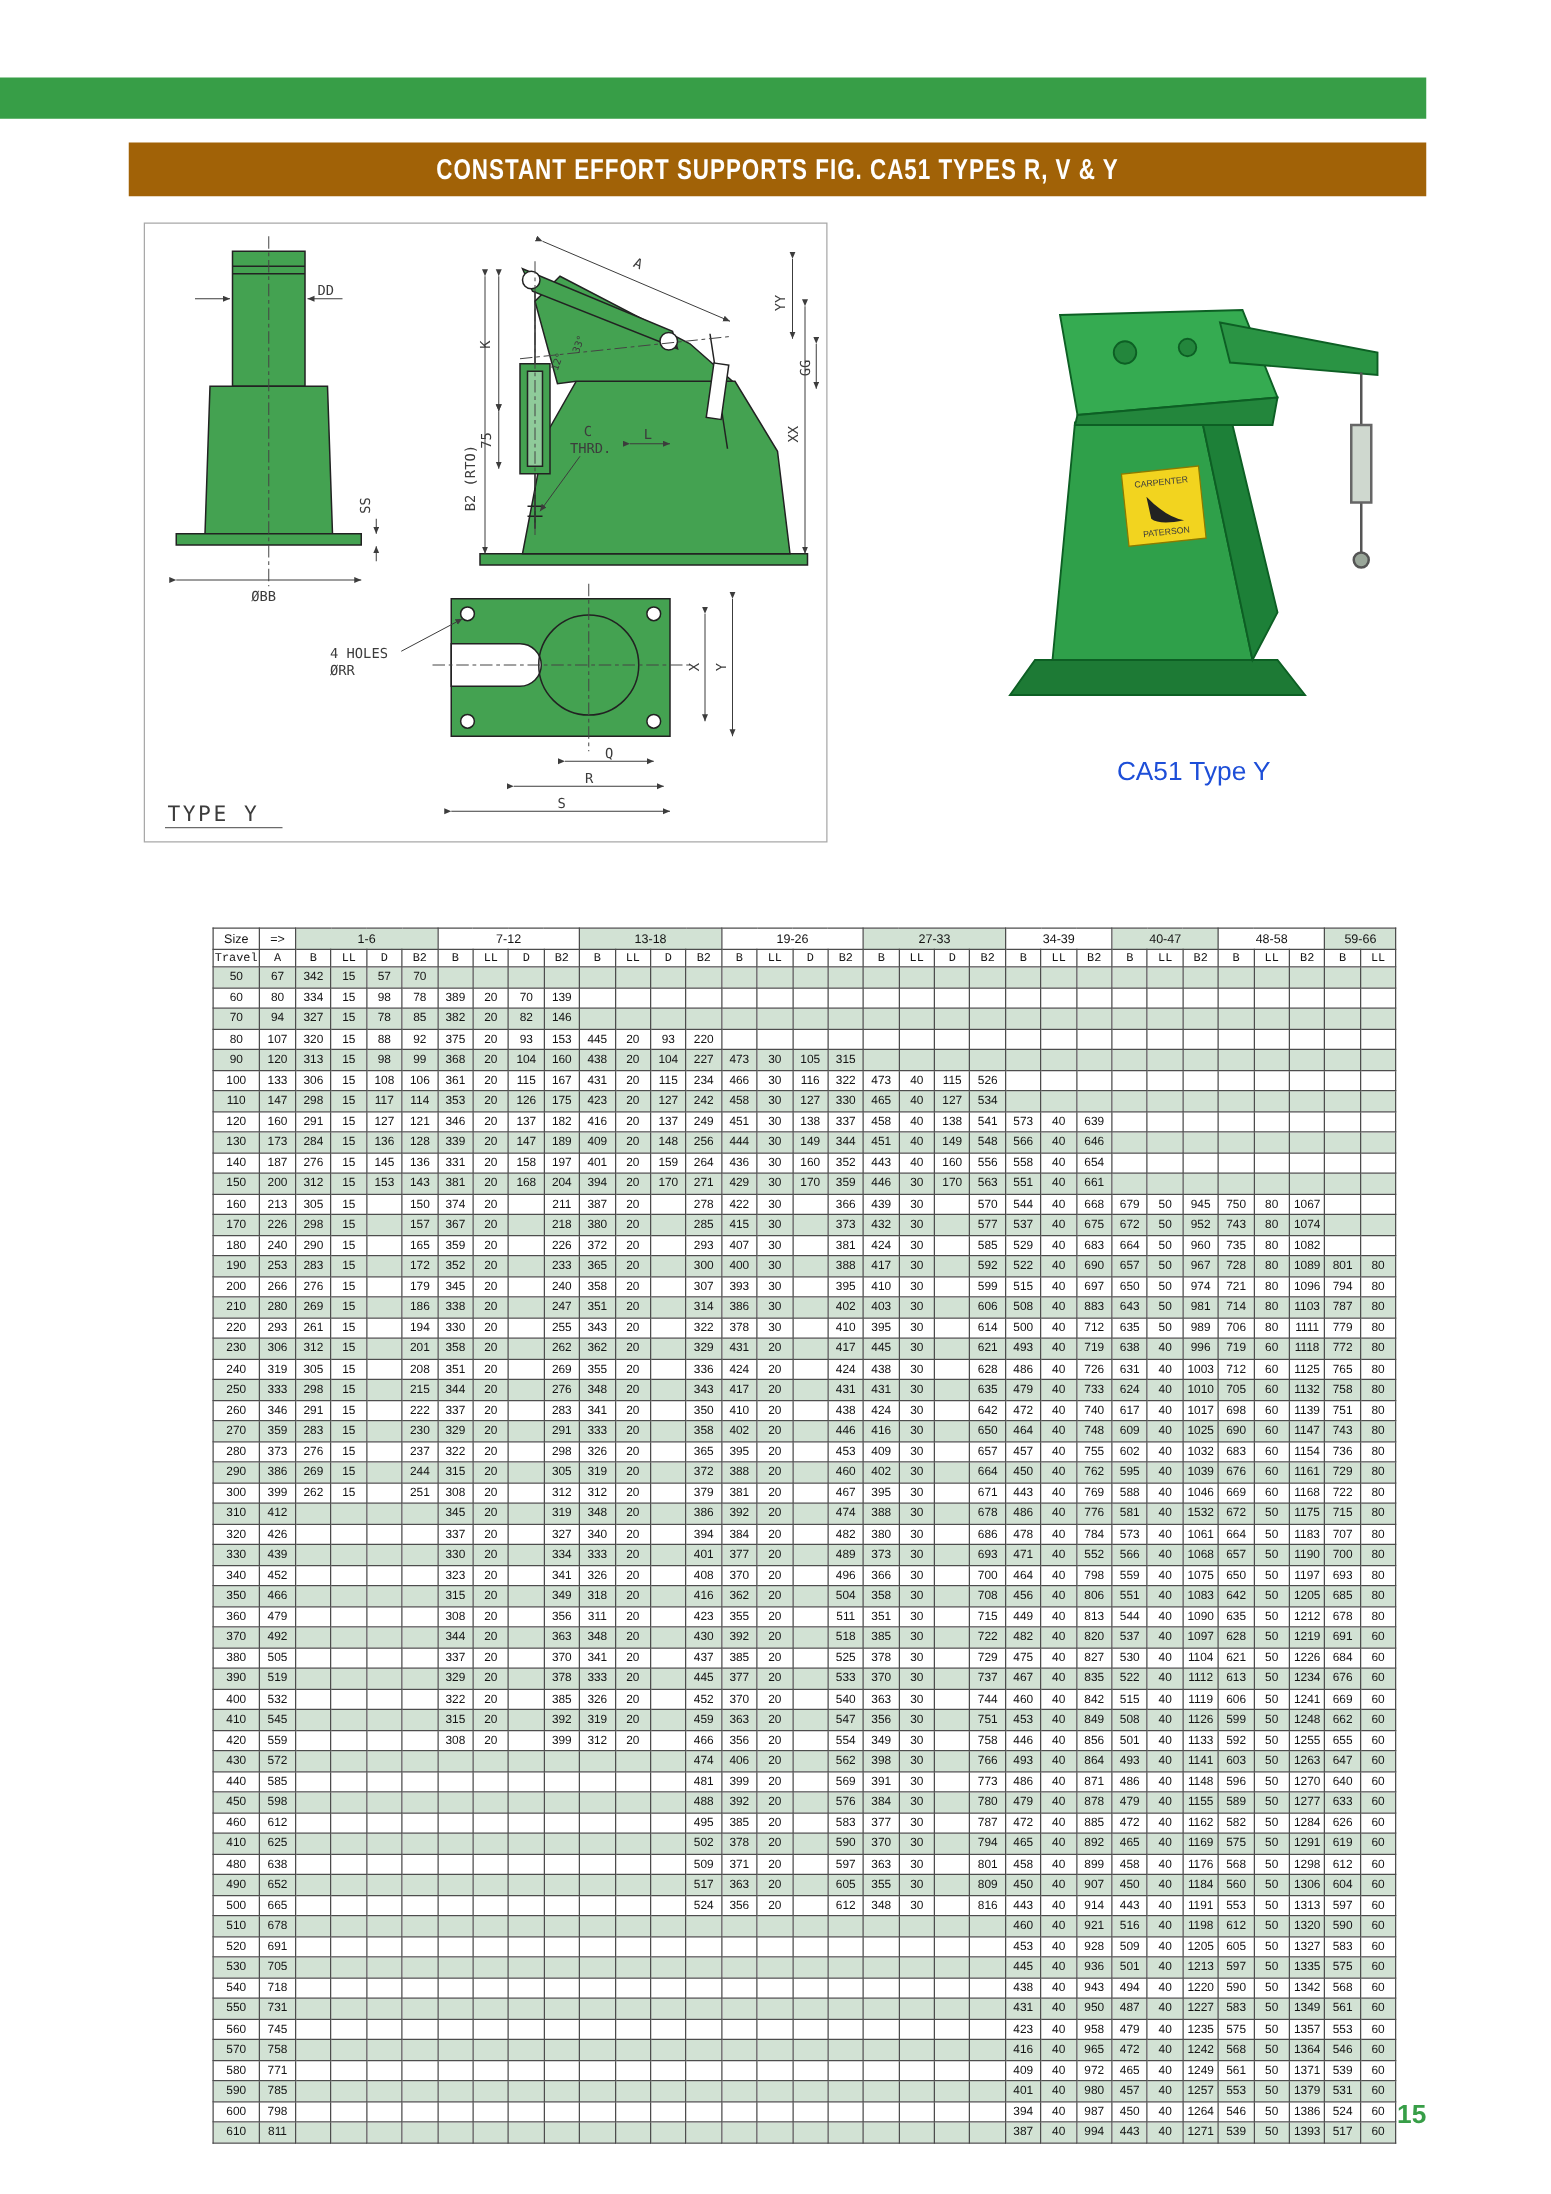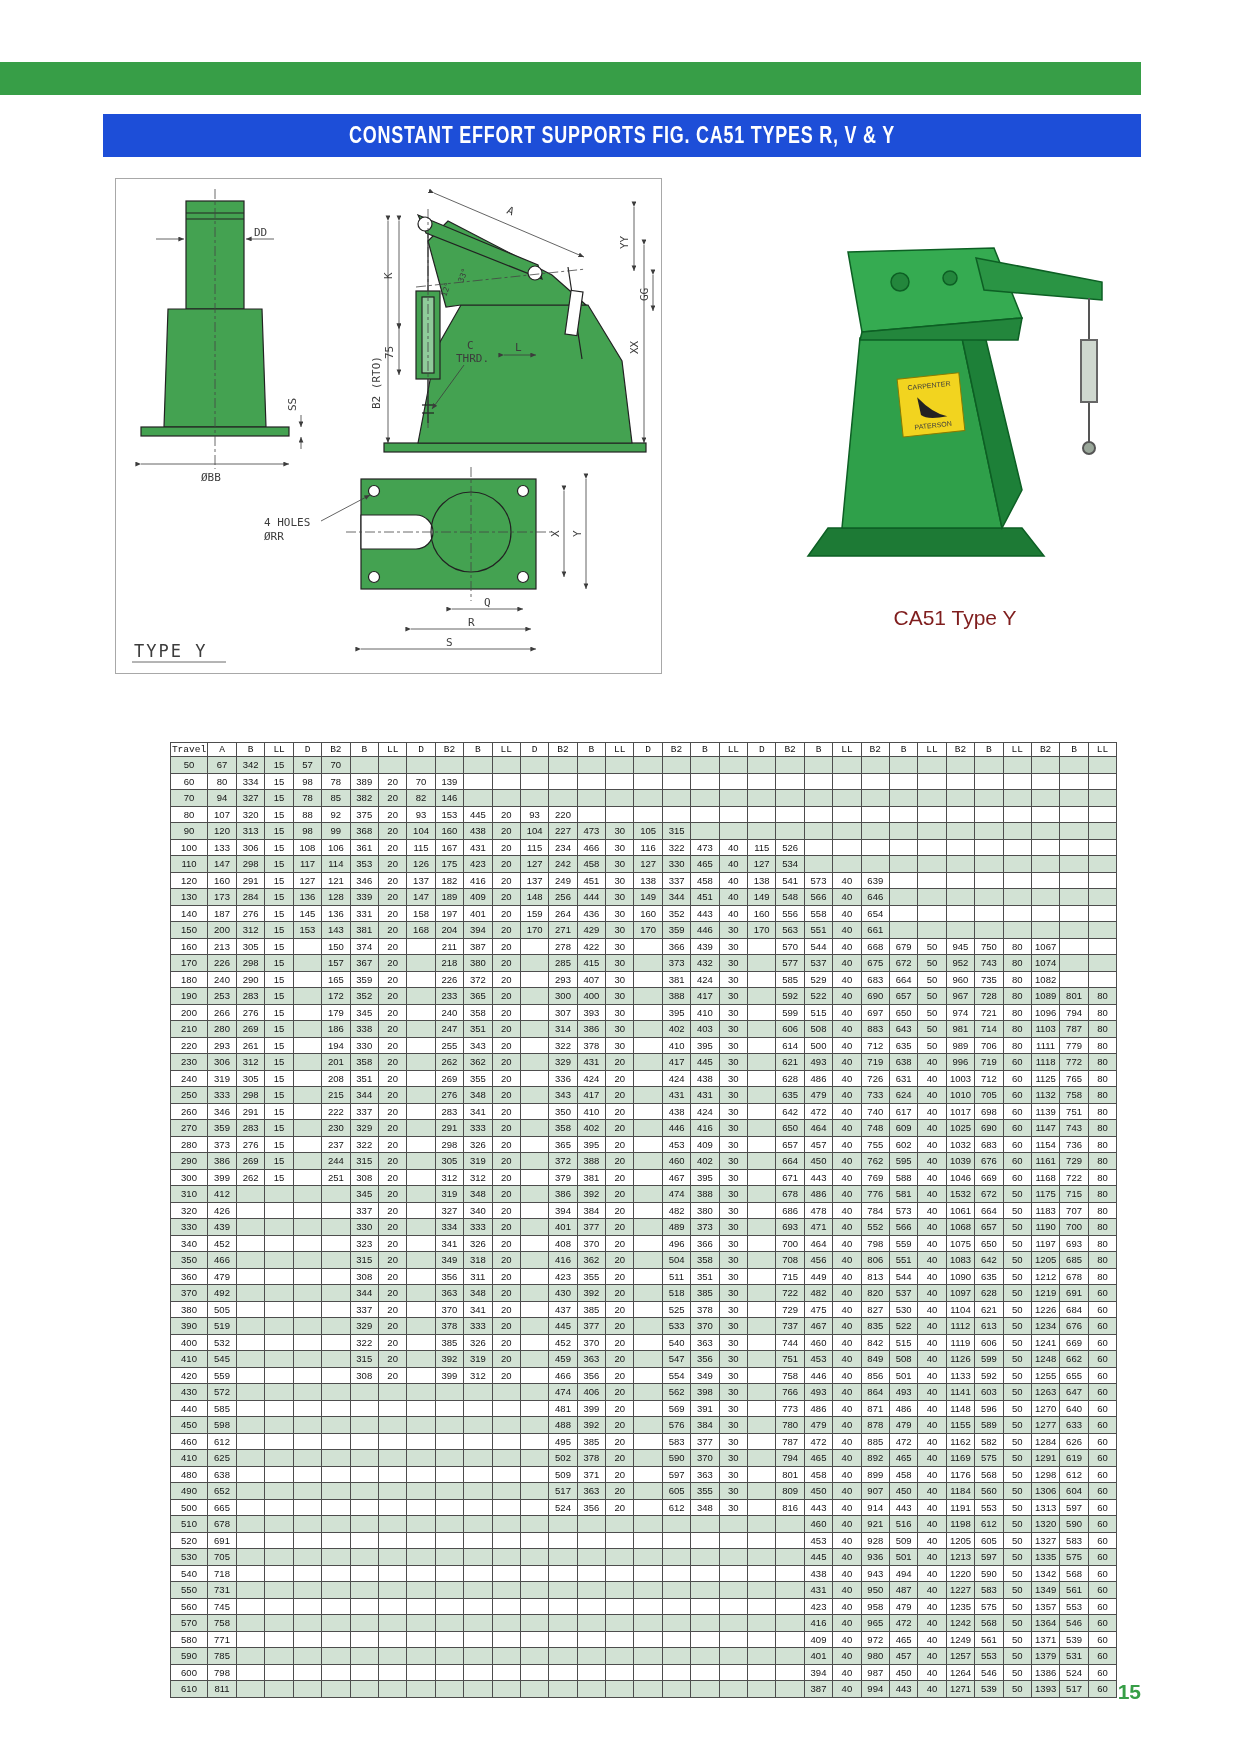--- a/index.html
+++ b/index.html
@@ -2,35 +2,35 @@
 <html><head>
 <meta charset="utf-8">
 <style>
   html,body{margin:0;padding:0;}
   body{
     width:1241px;height:1755px;position:relative;background:#ffffff;
     font-family:"Liberation Sans",sans-serif;overflow:hidden;
   }
   .top-bar{position:absolute;left:0;top:62px;width:1141px;height:33px;background:#379e47;}
   .title-bar{
-    position:absolute;left:103px;top:114px;width:1038px;height:43px;background:#1d4ed8;
+    position:absolute;left:103px;top:114px;width:1038px;height:43px;background:#a16207;
     display:flex;align-items:center;justify-content:center;
   }
   .title-bar .t{
     color:#ffffff;font-size:23px;font-weight:bold;letter-spacing:1px;
     transform:scaleX(0.78);white-space:nowrap;
   }
   .drawing-box{
     position:absolute;left:115px;top:178px;width:545px;height:494px;
     border:1px solid #a8a8a8;background:#fff;
   }
   .photo-box{position:absolute;left:790px;top:190px;width:330px;height:392px;}
   .photo-caption{
     position:absolute;left:790px;top:606px;width:330px;text-align:center;
-    font-size:21px;color:#7f1d1d;
+    font-size:21px;color:#1d4ed8;
   }
   .dim-table{
     position:absolute;left:170px;top:742px;width:946px;
     border-collapse:collapse;table-layout:fixed;
     font-size:9.5px;color:#141414;text-align:center;
   }
   .dim-table td{
     border:1px solid #4d4d4d;padding:0;height:15.5px;
     overflow:hidden;white-space:nowrap;background:#fff;
   }
@@ -214,20 +214,33 @@
       <col class="c-v">
       <col class="c-v">
       <col class="c-v">
       <col class="c-v">
       <col class="c-v">
       <col class="c-v">
       <col class="c-v">
       <col class="c-v">
     </colgroup>
     <tbody>
+      <tr class="hr1">
+        <td>Size</td>
+        <td>=&gt;</td>
+        <td colspan="4" class="gs">1-6</td>
+        <td colspan="4" class="">7-12</td>
+        <td colspan="4" class="gs">13-18</td>
+        <td colspan="4" class="">19-26</td>
+        <td colspan="4" class="gs">27-33</td>
+        <td colspan="3" class="">34-39</td>
+        <td colspan="3" class="gs">40-47</td>
+        <td colspan="3" class="">48-58</td>
+        <td colspan="2" class="gs">59-66</td>
+      </tr>
       <tr class="hr2">
         <td>Travel</td>
         <td>A</td>
         <td>B</td>
         <td>LL</td>
         <td>D</td>
         <td>B2</td>
         <td>B</td>
         <td>LL</td>
         <td>D</td>

